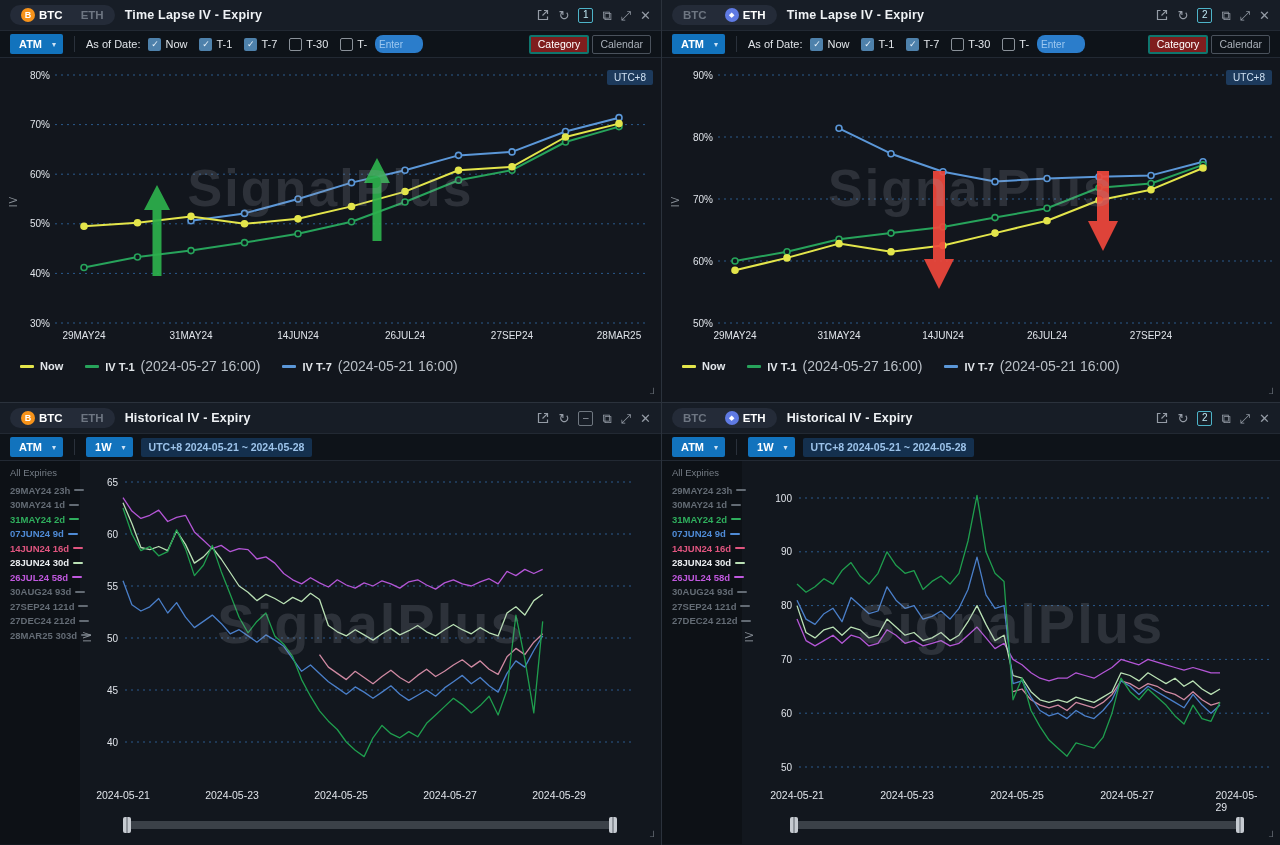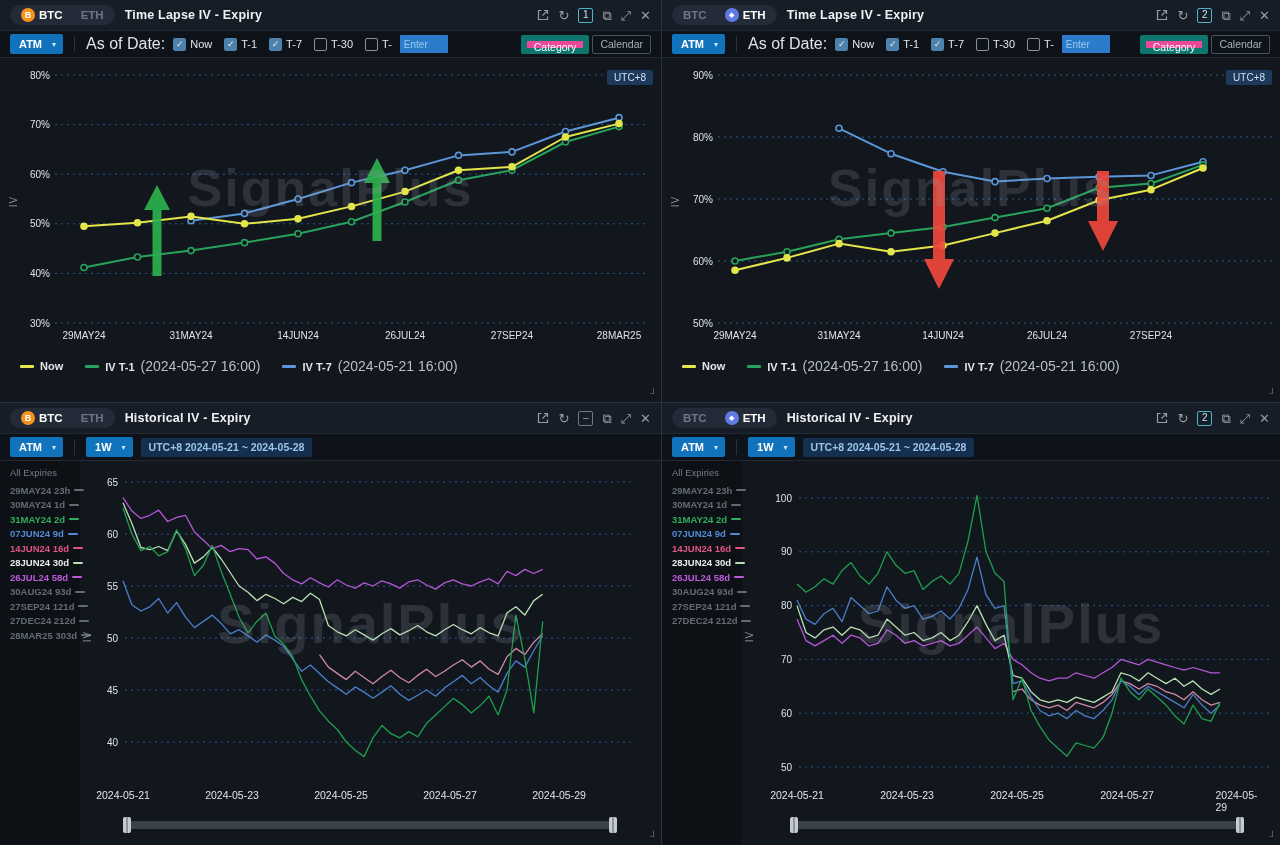--- a/index.html
+++ b/index.html
@@ -21,32 +21,32 @@
   .picons{margin-left:auto;display:flex;align-items:center;gap:9px;color:#959ca6}
   .pic{font-size:13px;line-height:1;cursor:pointer;display:inline-flex;align-items:center;justify-content:center}
   .pic svg{display:block}
   .pic.badge{width:15px;height:15px;border:1px solid #4db3c8;border-radius:2px;color:#bfe7f2;font-size:10px;justify-content:center}
   .pic.badge.dim{border-color:#6f7780;color:#9aa1aa}
   
   .frow{height:28px;background:#0e1319;border-top:1px solid #222933;border-bottom:1px solid #222933;display:flex;align-items:center;padding:0 10px;gap:8px}
   .dd{height:20px;background:#1273bd;border-radius:2px;display:inline-flex;align-items:center;padding:0 7px 0 9px;gap:10px;color:#fff;font-size:11px;font-weight:bold;cursor:pointer}
   .dd .caret{font-size:8px;color:#cfe3f5}
   .vsep{width:1px;height:16px;background:#2a313b;margin:0 3px}
-  .flabel{font-size:16px;color:#dfe3e8}
+  .flabel{font-size:11px;color:#dfe3e8}
   .checks{display:flex;align-items:center;gap:12px}
   .chk{display:inline-flex;align-items:center;gap:4px;font-size:11px;color:#e2e6ea;cursor:pointer}
   .box{width:13px;height:13px;border-radius:2px;display:inline-flex;align-items:center;justify-content:center;font-size:9px;color:#e8f2fa}
   .box.on{background:#4e81ab}
   .box.off{border:1px solid #8a9199;background:transparent}
-  .enter-inp{width:48px;height:18px;background:#2b7dcb;border:none;border-radius:1px;font-size:10px;color:#eaf4ff;padding:0 4px;margin-left:0}
+  .enter-inp{width:48px;height:18px;background:#2b7dcb;border:none;border-radius:8px;font-size:10px;color:#eaf4ff;padding:0 4px;margin-left:0}
   .enter-inp::placeholder{color:#9dc8f0;opacity:1}
   .spacer{flex:1}
   .viewbtns{display:flex;gap:3px}
   .vbtn{height:19px;padding:0 7px;font-size:10.5px;border-radius:2px;background:transparent;cursor:pointer;font-family:inherit}
-  .vbtn.active{border:6px solid #0f766e;color:#fff;background:#ec4899}
+  .vbtn.active{border:2px solid #0f766e;color:#fff;background:#7f1d1d}
   .vbtn.idle{border:1px solid #4a525c;color:#aab1ba}
   .chip{height:19px;display:inline-flex;align-items:center;background:#14304e;border-radius:2px;padding:0 8px;color:#9cc3ea;font-size:10.5px;font-weight:bold}
   
   .cwrap{position:relative;height:343px;background:#12161d}
   .watermark{position:absolute;left:0;right:0;text-align:center;font-weight:bold;color:rgba(155,161,170,.20);pointer-events:none;letter-spacing:2px}
   .cwrap .watermark{top:100px;font-size:52px}
   .utc{position:absolute;top:12px;right:8px;background:#1d3a5c;color:#cfe0f2;font-size:10px;padding:2px 7px;border-radius:2px}
   .ivlab{position:absolute;left:8px;top:138px;transform:rotate(-90deg);font-size:10px;color:#8a9199;letter-spacing:1px}
   svg{display:block}
   .grid-line{stroke:#2a5a8d;stroke-width:1;stroke-dasharray:2,4}

